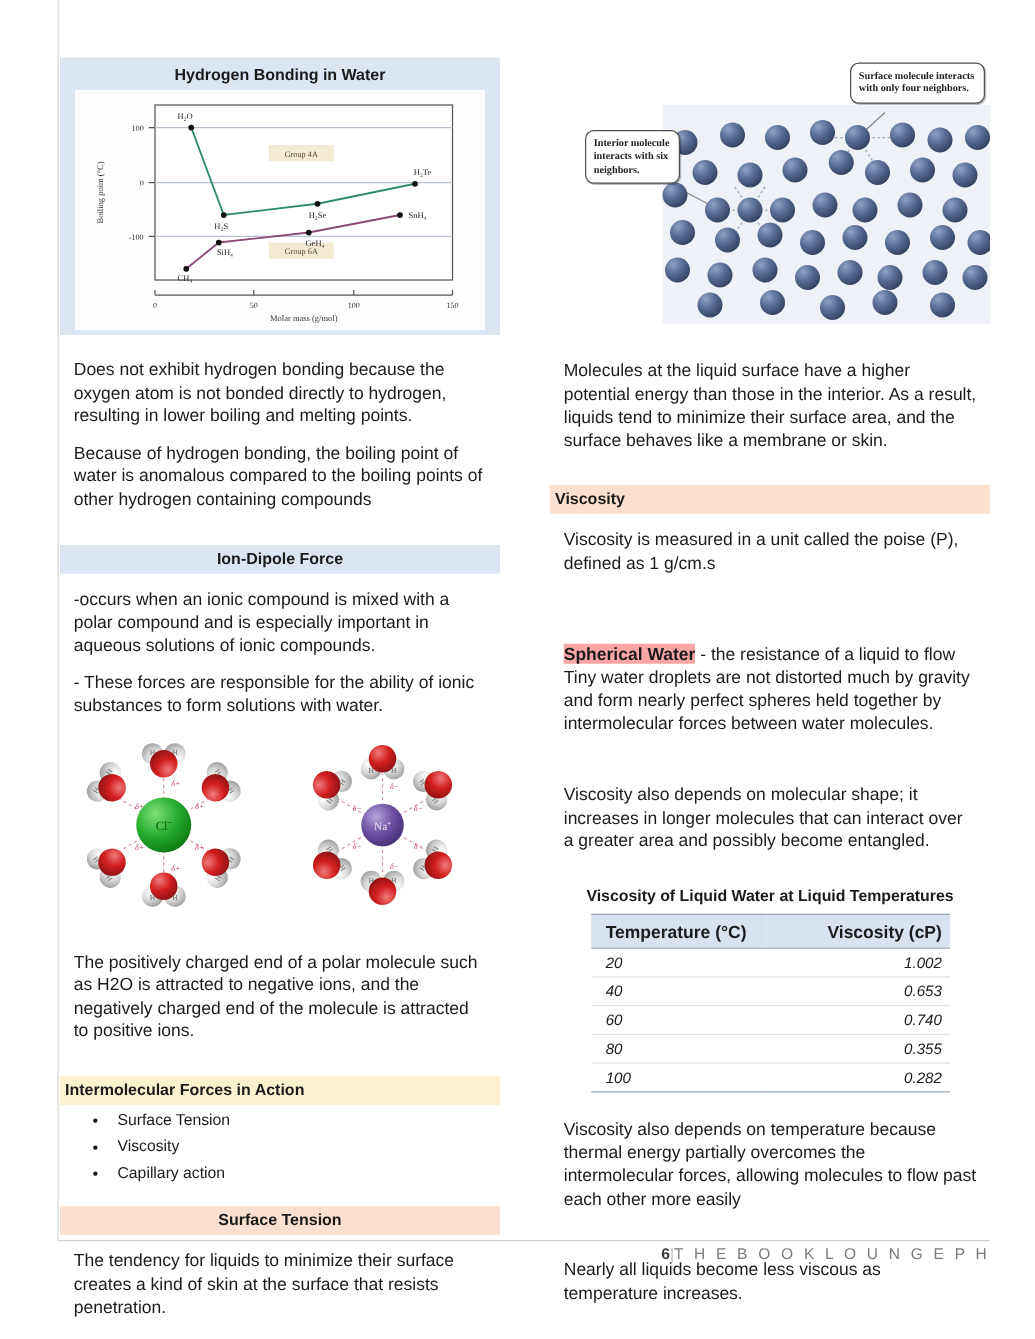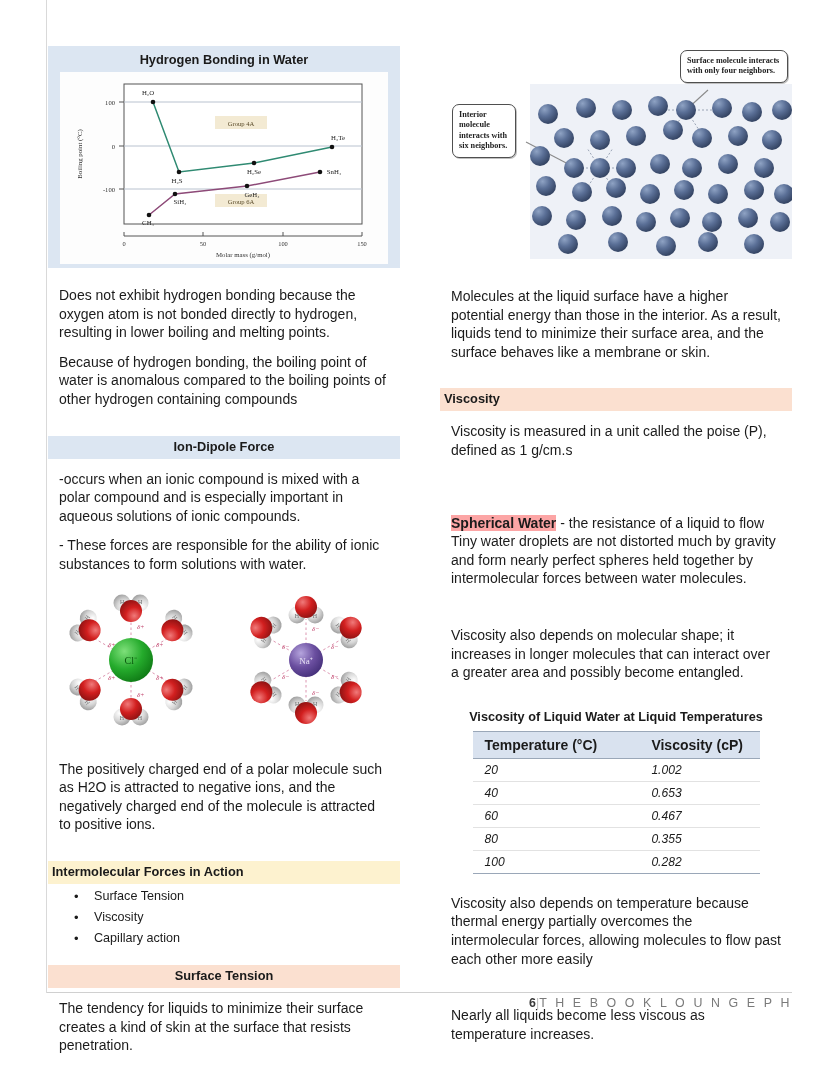--- a/index.html
+++ b/index.html
@@ -100,21 +100,21 @@
     border: 1.4px solid #4f4f4f;
     border-radius: 7px;
     font-family: "Liberation Serif", serif;
     font-weight: bold;
     font-size: 8.2px;
     line-height: 10.4px;
     color: #222;
     padding: 5px 6px;
     box-shadow: 1px 1px 0 rgba(0,0,0,0.25);
   }
-  .callout.interior { left: 12px; top: 58px; width: 64px; }
+  .callout.interior { left: 28px; top: 58px; width: 76px; }
   .callout.surface  { left: 240px; top: 4px; width: 108px; }
 
   
   .fig-iondipole {
     width: 352px; height: 160px; position: relative; margin-top: 6px;
   }
 
   
   .tbl-title {
     font-size: 12.7px; font-weight: bold; text-align: center;
@@ -129,21 +129,21 @@
   table.visc th {
     background: #d9e2ef;
     font-size: 14px;
     font-weight: bold;
     text-align: left;
     padding: 5px 6px 5px 12px;
     color: #1b1b1b;
     border-top: 1.6px solid #9aa7b8;
     border-bottom: 1.6px solid #9aa7b8;
   }
-  table.visc th.c2, table.visc td.c2 { padding-left: 38px; }
+  table.visc th.c2, table.visc td.c2 { padding-left: 38px; text-align: right; }
   table.visc td {
     font-size: 12.1px;
     padding: 4px 6px 4px 12px;
     border-bottom: 1px solid #e2e2e2;
     color: #1b1b1b;
     font-style: italic;
   }
   table.visc tr:last-child td { border-bottom: 1.6px solid #9aa7b8; }
 
   
@@ -489,21 +489,21 @@
           <tr>
             <td>20</td>
             <td class="c2">1.002</td>
           </tr>
           <tr>
             <td>40</td>
             <td class="c2">0.653</td>
           </tr>
           <tr>
             <td>60</td>
-            <td class="c2">0.467</td>
+            <td class="c2">0.740</td>
           </tr>
           <tr>
             <td>80</td>
             <td class="c2">0.355</td>
           </tr>
           <tr>
             <td>100</td>
             <td class="c2">0.282</td>
           </tr>
         </tbody>

